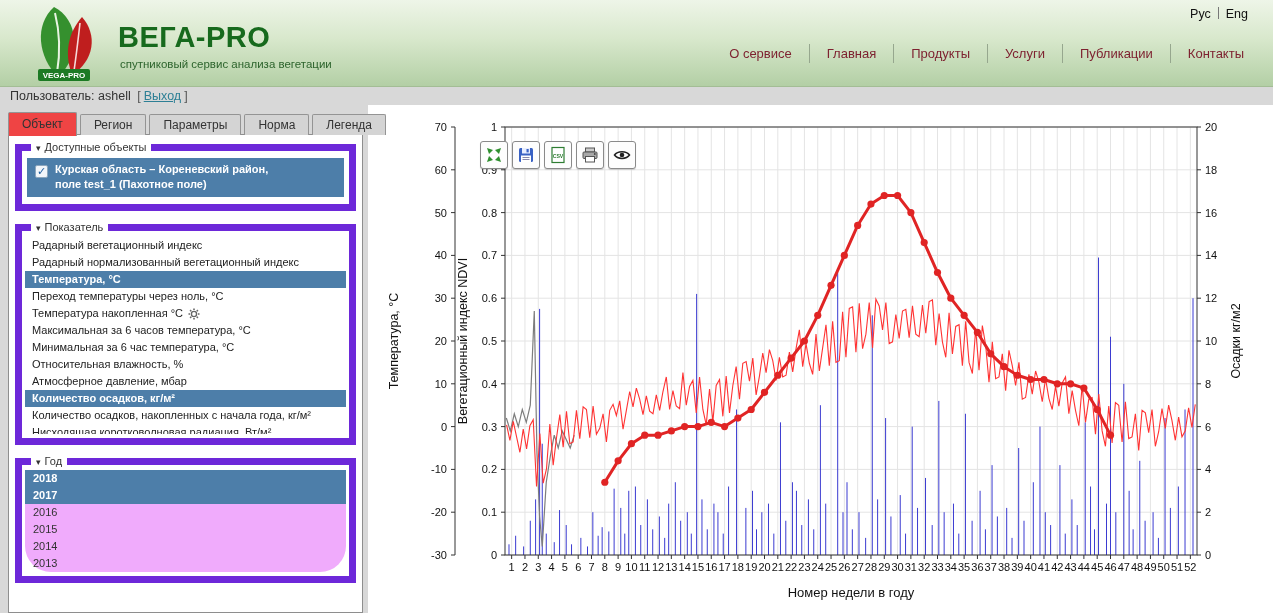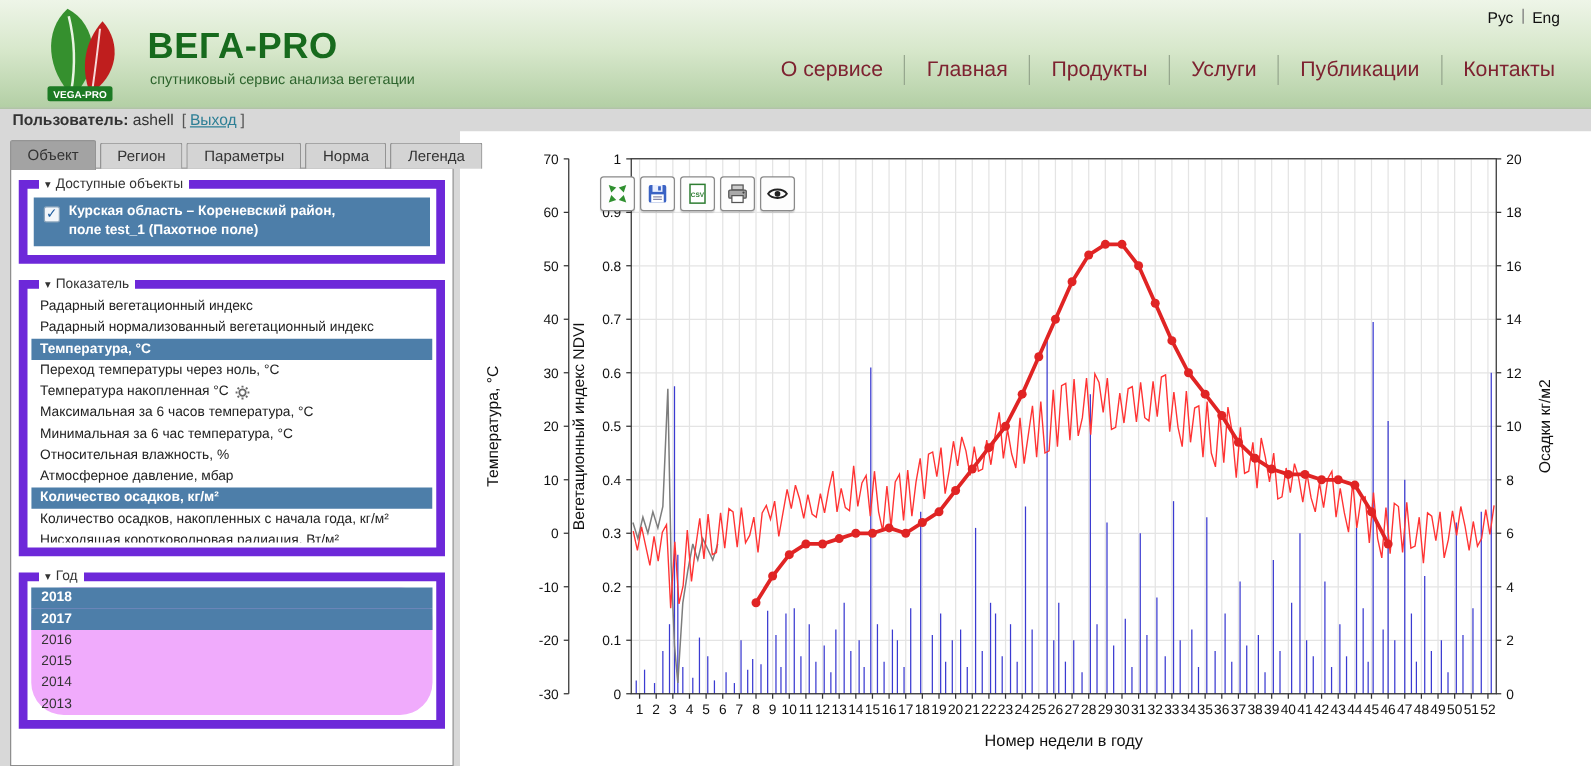--- a/index.html
+++ b/index.html
@@ -9,32 +9,32 @@
   .header { position:absolute; top:0; left:0; width:1273px; height:87px;
     background:linear-gradient(180deg,#eef5e8 0%,#d8e8cc 45%,#b3cfa5 100%);
     border-bottom:1px solid #a3bd95; }
   .logo { position:absolute; top:3px; left:16px; width:96px; height:80px; cursor:pointer; }
   .brand-title { position:absolute; top:21px; left:118px; font-size:29px; font-weight:bold; color:#176a1d; letter-spacing:.5px; }
   .brand-subtitle { position:absolute; top:58px; left:120px; font-size:11.5px; color:#2d642d; }
   .lang { position:absolute; top:7px; right:18px; font-size:12.5px; color:#111; display:flex; align-items:flex-start; }
   .lang .opt { padding:0 7px; cursor:pointer; }
   .lang .divider { width:1px; height:12px; background:#777; }
   .nav { position:absolute; top:44px; right:12px; display:flex; }
-  .nav a { font-size:17px; color:#7e2230; padding:2px 17px; cursor:pointer; text-decoration:none; white-space:nowrap; }
+  .nav a { font-size:13px; color:#7e2230; padding:2px 17px; cursor:pointer; text-decoration:none; white-space:nowrap; }
   .nav a + a { border-left:1px solid #96a78e; }
 
   .userbar { position:absolute; top:89px; left:10px; font-size:12.5px; color:#333; }
-  .userbar .lbl { font-weight:bold; }
+  .userbar .lbl { font-weight:normal; }
   .userbar .brkt { color:#555; padding:0 3px; }
   .userbar a.logout { color:#2d7f95; text-decoration:underline; cursor:pointer; }
 
   .tabs { position:absolute; top:112px; left:8px; display:flex; align-items:flex-end; z-index:3; }
   .tab { background:#d4d4d4; border:1px solid #949494; border-bottom:none; border-radius:2px 2px 0 0;
     padding:3px 13px; font-size:12px; color:#333; margin-right:3px; cursor:pointer; }
-  .tab.active { background:#a3a3a3; padding:4px 13px 5px; margin-bottom:-1px; position:relative; z-index:4; }
+  .tab.active { background:#ef4444; padding:4px 13px 5px; margin-bottom:-1px; position:relative; z-index:4; }
 
   .side-panel { position:absolute; top:134px; left:8px; width:355px; height:479px; background:#fff; border:1px solid #8e8e8e; z-index:2; }
   fieldset.sec { margin:6px 6px 10px; border:7px solid #6d28d9; padding:3px 3px 4px; }
   fieldset.sec legend { font-size:11px; color:#333; padding:0 5px; margin-left:6px; }
   .tri { font-size:9px; color:#333; cursor:pointer; padding-right:4px; }
 
   .object-item { position:relative; margin:2px 2px 3px; background:#4d7ea9; color:#fff; font-weight:bold;
     font-size:11px; line-height:15px; padding:4px 6px 5px 28px; cursor:pointer; }
   .cb { position:absolute; left:8px; top:7px; width:13px; height:13px; background:#f2f6fa; border:1px solid #8ca6bd;
     border-radius:2px; display:flex; align-items:center; justify-content:center; font-size:11px; color:#1d5c9e; font-weight:bold; cursor:pointer; }

